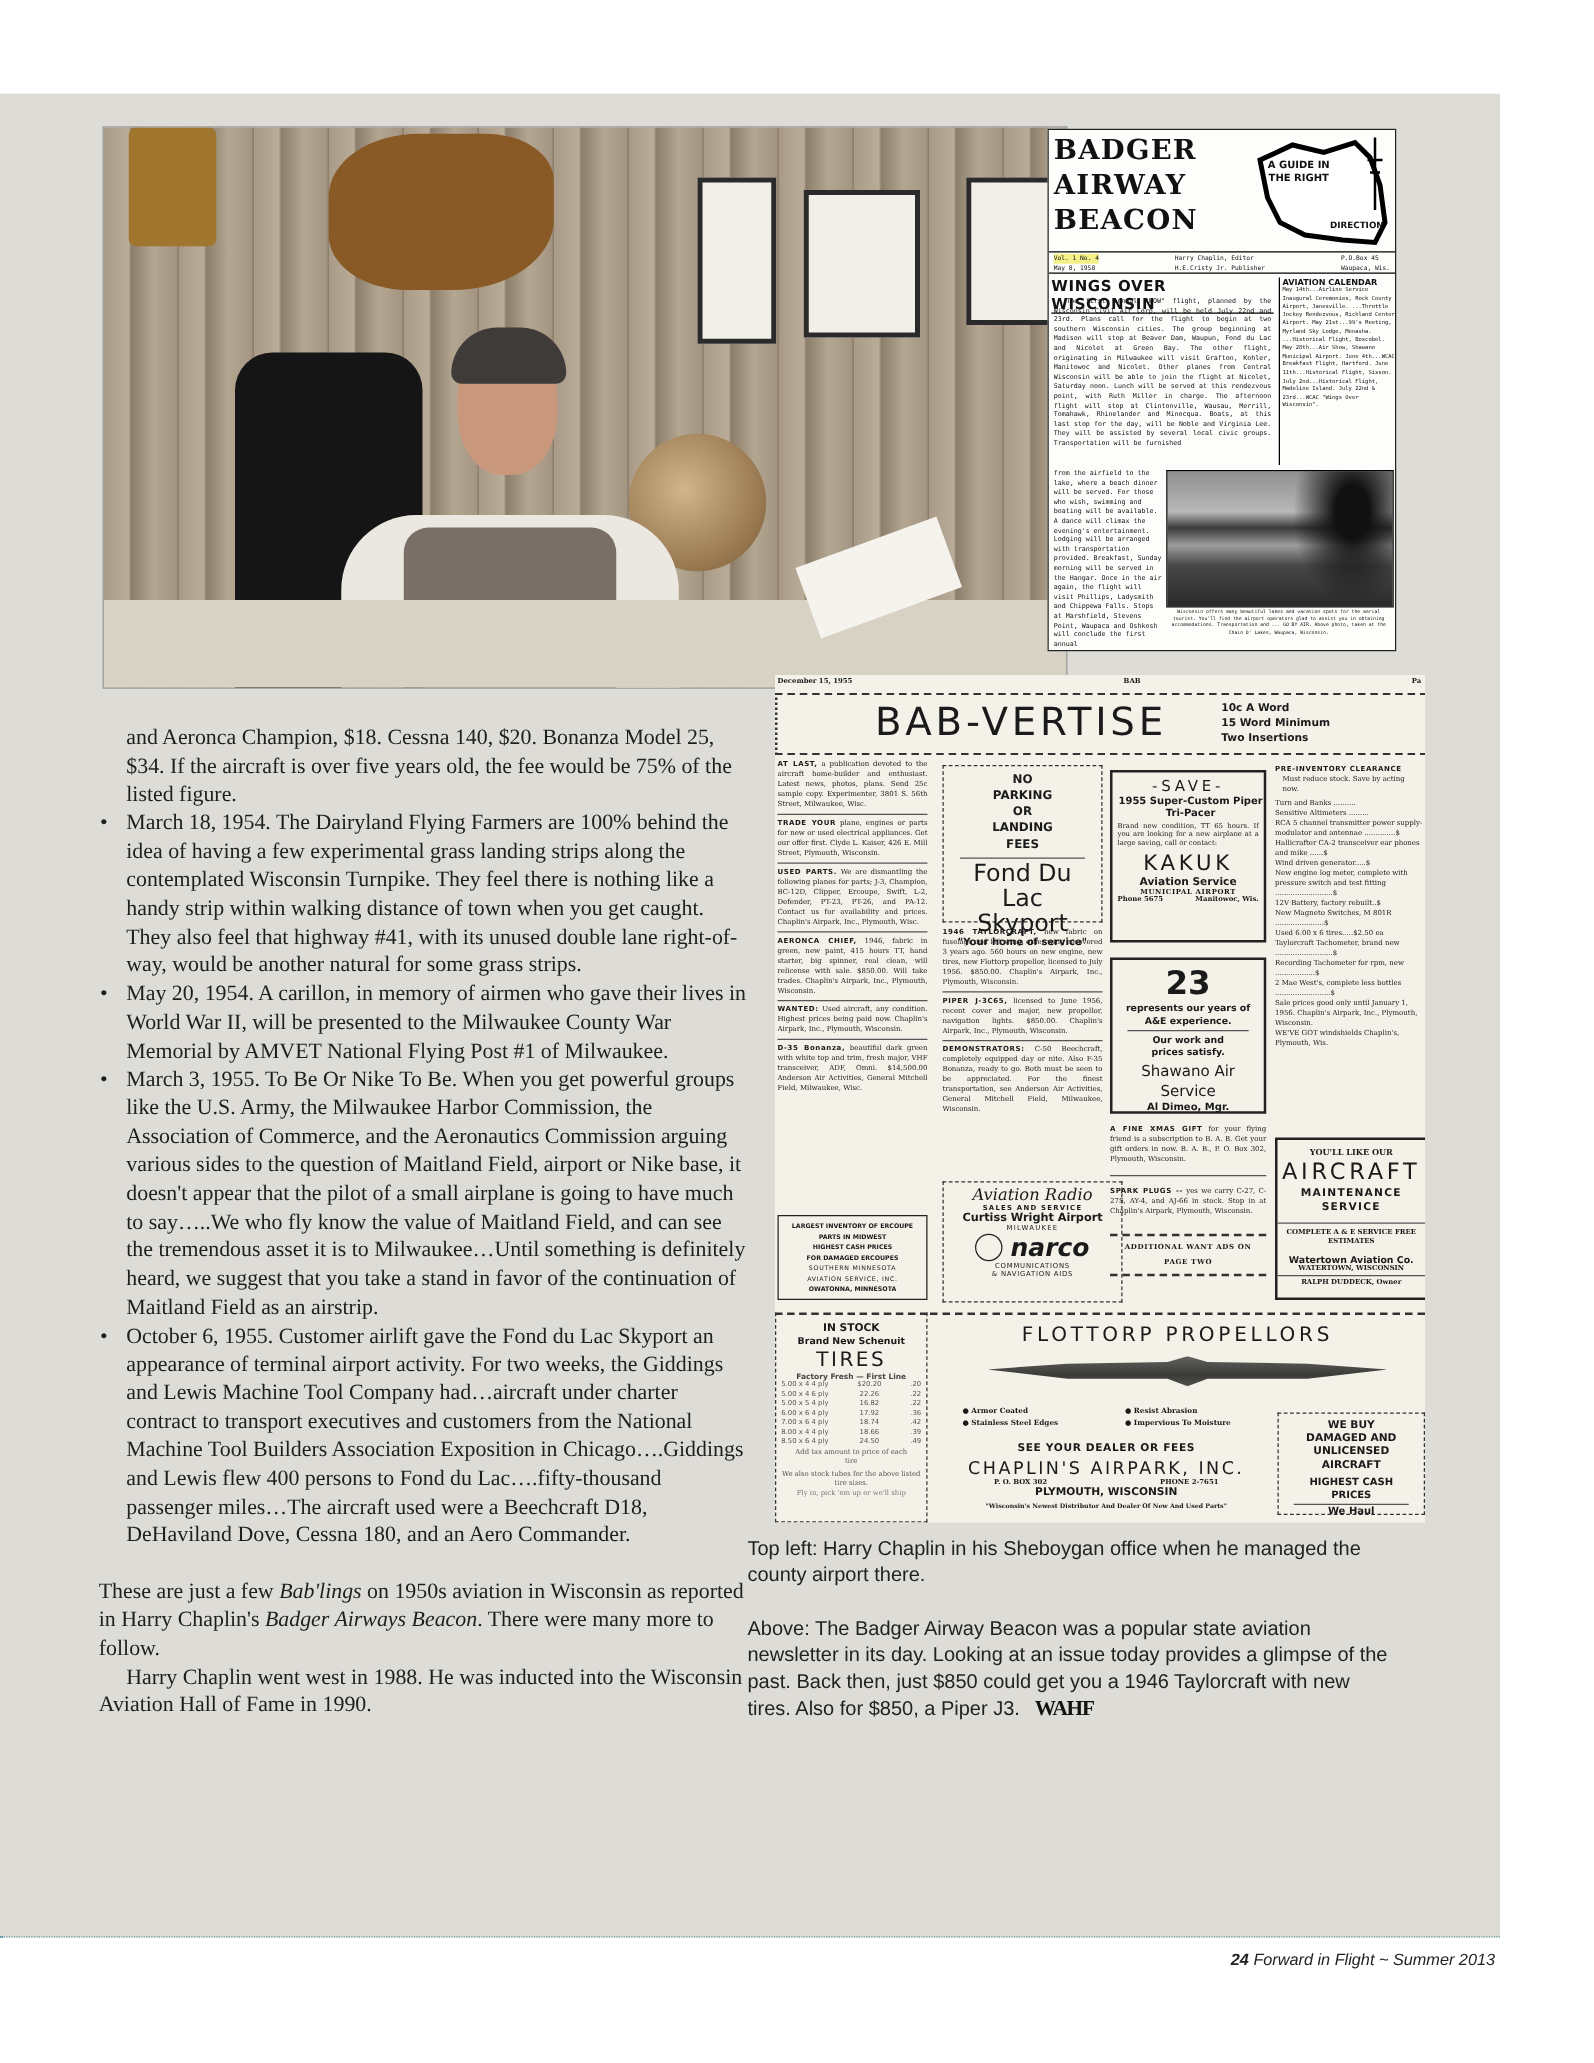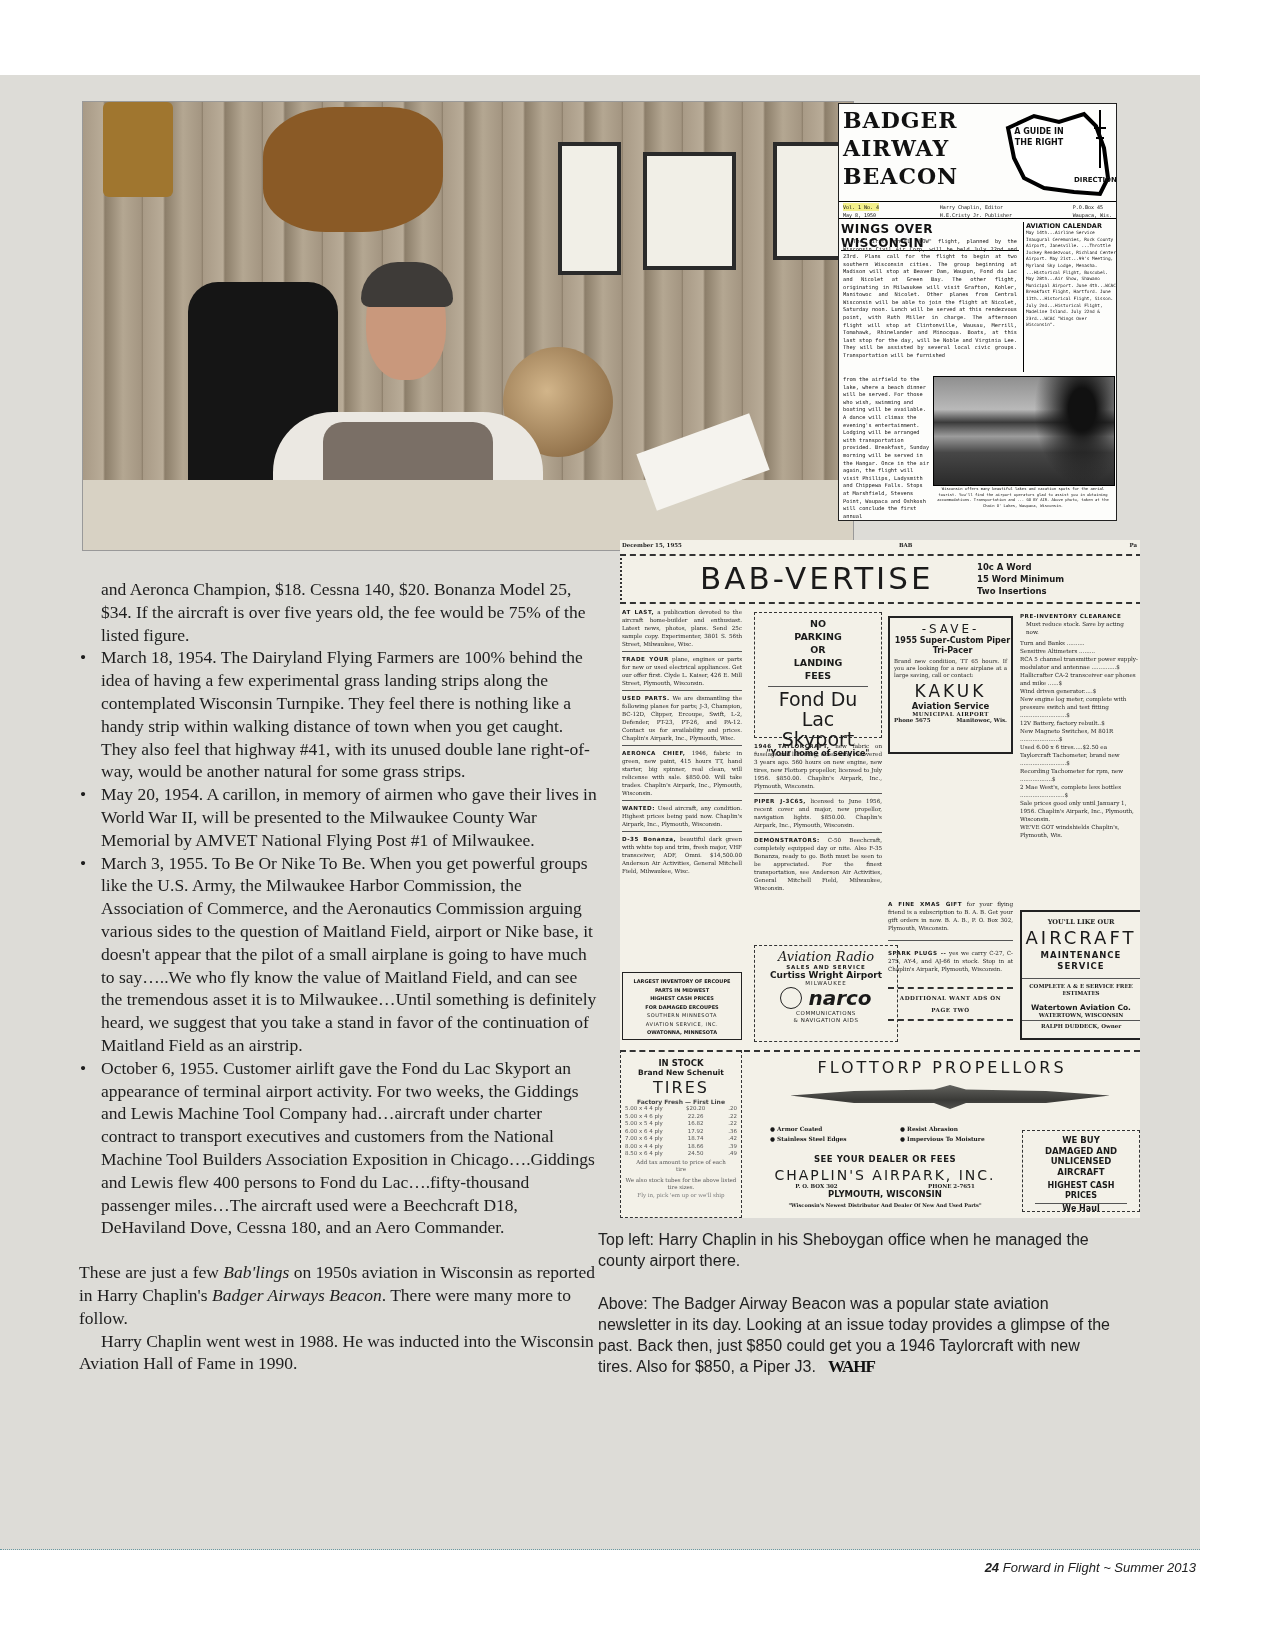--- a/index.html
+++ b/index.html
@@ -26,21 +26,21 @@
   .photo .hair { position: absolute; left: 278px; top: 160px; width: 92px; height: 45px; background: #3e3b38; border-radius: 45px 45px 10px 10px; }
   .photo .desk { position: absolute; left: 0; bottom: 0; width: 100%; height: 70px; background: #d8d2c4; }
   .photo .papers { position: absolute; left: 560px; top: 330px; width: 120px; height: 60px; background: #f5f3ee; transform: rotate(-20deg); }
 
   
   .beacon { position: absolute; left: 838px; top: 103px; width: 277px; height: 416px; background: #fdfdfb; border: 1px solid #222; overflow: hidden; font-family: "DejaVu Sans Mono", monospace; color: #111; }
   .beacon .mast { position: absolute; left: 4px; top: 2px; width: 160px; font-family: "DejaVu Serif", serif; font-weight: bold; font-size: 22px; line-height: 28px; letter-spacing: 1px; }
   .beacon .mast span { display: block; }
   .beacon .guide { position: absolute; left: 165px; top: 4px; width: 108px; height: 90px; }
   .beacon .guide-text { position: absolute; left: 175px; top: 22px; width: 50px; text-align: center; font-family: "DejaVu Sans", sans-serif; font-weight: bold; font-size: 8px; line-height: 11px; }
-  .beacon .direction { position: absolute; left: 235px; top: 72px; font-family: "DejaVu Sans", sans-serif; font-weight: bold; font-size: 7px; }
+  .beacon .direction { position: absolute; left: 225px; top: 72px; font-family: "DejaVu Sans", sans-serif; font-weight: bold; font-size: 7px; }
   .beacon .infobar { position: absolute; left: 0; top: 97px; width: 100%; border-top: 1px solid #000; border-bottom: 1px solid #000; height: 18px; font-size: 5px; line-height: 8px; display: flex; justify-content: space-between; padding: 1px 4px; box-sizing: border-box; }
   .beacon .infobar .vol { background: #f3f08a; }
   .beacon .wings { position: absolute; left: 2px; top: 118px; width: 178px; font-family: "DejaVu Sans", sans-serif; font-weight: bold; font-size: 12px; letter-spacing: 0.5px; border-bottom: 1px solid #000; }
   .beacon .wings-body { position: absolute; left: 4px; top: 134px; width: 174px; font-size: 5.3px; line-height: 7.6px; text-align: justify; text-indent: 10px; }
   .beacon .wings-body-2 { position: absolute; left: 4px; top: 272px; width: 87px; font-size: 5.3px; line-height: 7.6px; }
   .beacon .cal { position: absolute; left: 184px; top: 118px; width: 92px; height: 150px; border-left: 1px solid #000; }
   .beacon .cal-title { font-family: "DejaVu Sans", sans-serif; font-weight: bold; font-size: 6.5px; padding-left: 2px; }
   .beacon .cal-body { font-size: 4.4px; line-height: 6.6px; padding-left: 2px; }
   .beacon .lake { position: absolute; left: 94px; top: 272px; width: 180px; height: 108px; border: 1px solid #000;
     background: linear-gradient(180deg, #8f8f8f 0%, #b9b9b9 30%, #3a3a3a 42%, #9c9c9c 55%, #474747 70%, #2a2a2a 100%); }
@@ -212,20 +212,27 @@
     <div style="font-size:12px; letter-spacing:3px; margin-top:4px;">-SAVE-</div>
     <div style="font-size:8px; font-weight:bold; text-align:center; padding-left:4px; line-height:10px;">1955 Super-Custom Piper Tri-Pacer</div>
     <div style="font-family:'DejaVu Serif', serif; font-size:5.5px; line-height:7px; text-align:justify; padding:2px 4px;">Brand new condition, TT 65 hours. If you are looking for a new airplane at a large saving, call or contact:</div>
     <div style="font-size:17px; letter-spacing:3px;">KAKUK</div>
     <div style="font-size:8.5px; font-weight:bold;">Aviation Service</div>
     <div style="font-family:'DejaVu Serif', serif; font-size:5.5px; font-weight:bold; letter-spacing:0.5px;">MUNICIPAL AIRPORT</div>
     <div style="font-family:'DejaVu Serif', serif; font-size:5.5px; font-weight:bold; display:flex; justify-content:space-between; padding:0 4px;">
       <span>Phone 5675</span>
       <span>Manitowoc, Wis.</span>
     </div>
+  </div>
+  <div class="box" style="left:268px; top:226px; width:125px; height:125px; border-width:2px;">
+    <div style="font-size:26px; font-weight:bold; line-height:30px; margin-top:4px;">23</div>
+    <div style="font-size:7.5px; font-weight:bold; line-height:10px; padding:0 6px;">represents our years of A&amp;E experience.</div>
+    <div style="font-size:7.5px; font-weight:bold; line-height:10px; padding:2px 18px; border-top:1px solid #555; margin:2px 12px 0;">Our work and prices satisfy.</div>
+    <div style="font-size:12px; line-height:16px;">Shawano Air Service</div>
+    <div style="font-size:8px; font-weight:bold;">Al Dimeo, Mgr.</div>
   </div>
   <div class="col" style="left:268px; top:360px; width:125px; text-align:justify;">
     <div><span class="ad-h">A FINE XMAS GIFT</span> <span>for your flying friend is a subscription to B. A. B. Get your gift orders in now. B. A. B., P. O. Box 302, Plymouth, Wisconsin.</span></div>
     <div class="sep" style="margin:8px 0;"></div>
     <div><span class="ad-h">SPARK PLUGS --</span> <span>yes we carry C-27, C-27S, AY-4, and AJ-66 in stock. Stop in at Chaplin's Airpark, Plymouth, Wisconsin.</span></div>
     <div style="text-align:center; font-weight:bold; letter-spacing:0.5px; margin-top:14px; border-top:2px dashed #333; border-bottom:2px dashed #333; padding:3px 10px; line-height:12px;">ADDITIONAL WANT ADS ON PAGE TWO</div>
   </div>
 
   <div class="col" style="left:400px; top:72px; width:118px;">
     <div class="ad-h">PRE-INVENTORY CLEARANCE</div>

